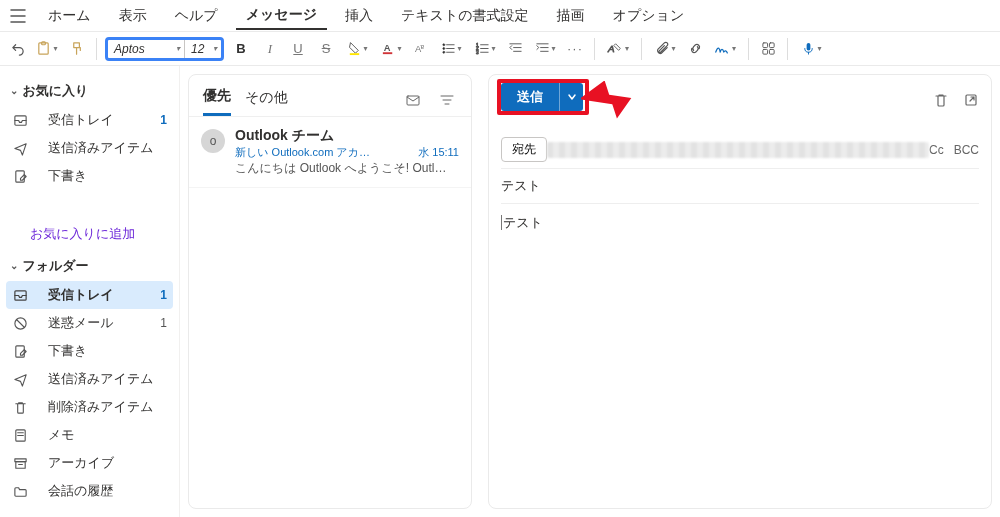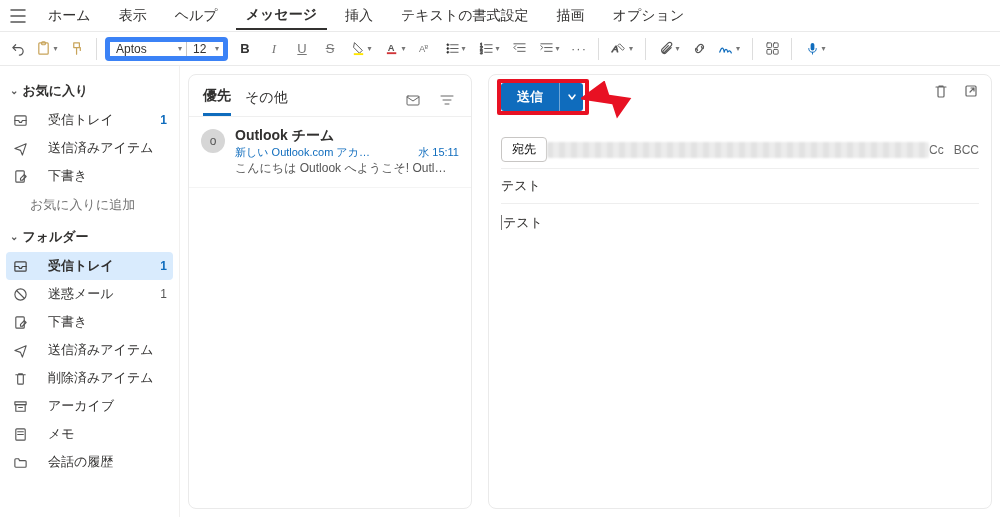--- a/index.html
+++ b/index.html
@@ -66,23 +66,24 @@
     color: #777;
   }
   .divider {
     width: 1px;
     height: 22px;
     background: #ddd;
     margin: 0 4px;
   }
   .font-box {
     display: flex; align-items: center;
-    border: 5px solid #3b82f6;
+    border: 3px solid #3b82f6;
     border-radius: 4px;
     height: 24px;
+    font-style: italic;
   }
   .font-box .val {
     padding: 0 6px;
     border: none;
     background: none;
     font-size: 12px;
   }
   .font-box .font-name { width: 64px; }
   .font-box .sep { width:1px; height:100%; background:#c8c6c4;}
   .font-box .font-size { width: 24px; text-align:center; }
@@ -136,23 +137,24 @@
   .nav-item .count {
     color: #0f6cbd;
     font-weight: 600;
     font-size: 12px;
   }
   .nav-item.selected {
     background: #d9ebfd;
     font-weight: 600;
   }
   .fav-add {
-    color: #737373;
+    color: #6d28d9;
     padding: 6px 8px 10px 24px;
     cursor: pointer;
+    margin-top: 29px;
   }
 
   
   .msglist-col {
     padding: 8px 8px;
   }
   .msglist-panel {
     border: 1px solid #eaeaea;
     border-radius: 8px;
     height: 100%;
@@ -239,21 +241,21 @@
     border: 1px solid #eaeaea;
     border-radius: 8px;
     height: 100%;
     display:flex;
     flex-direction:column;
     padding: 8px 12px;
     position: relative;
   }
   .compose-top {
     display:flex;
-    align-items:flex-start;
+    align-items:flex-end;
     justify-content:space-between;
   }
   .send-wrap {
     position: relative;
   }
   .send-highlight {
     position:absolute;
     left:-4px; top:-4px;
     border: 4px solid #e81123;
     border-radius: 2px;
@@ -565,36 +567,36 @@
       <span class="icon">
           <svg width="15" height="15" viewBox="0 0 16 16" fill="none" stroke="#555" stroke-width="1.2">
             <path d="M3 4h10M5 4v9a1 1 0 001 1h4a1 1 0 001-1V4M6 4V3h4v1"></path>
           </svg>
         </span>
       <span class="label">削除済みアイテム</span>
     </div>
     <div class="nav-item">
       <span class="icon">
           <svg width="15" height="15" viewBox="0 0 16 16" fill="none" stroke="#555" stroke-width="1.2">
+            <rect x="3" y="2" width="10" height="12" rx="1"></rect>
+            <line x1="5" y1="5" x2="11" y2="5"></line>
+            <line x1="5" y1="8" x2="11" y2="8"></line>
+          </svg>
+        </span>
+      <span class="label">メモ</span>
+    </div>
+    <div class="nav-item">
+      <span class="icon">
+          <svg width="15" height="15" viewBox="0 0 16 16" fill="none" stroke="#555" stroke-width="1.2">
             <rect x="2" y="3" width="12" height="3"></rect>
             <rect x="3" y="6" width="10" height="7"></rect>
             <line x1="6" y1="9" x2="10" y2="9"></line>
           </svg>
         </span>
       <span class="label">アーカイブ</span>
-    </div>
-    <div class="nav-item">
-      <span class="icon">
-          <svg width="15" height="15" viewBox="0 0 16 16" fill="none" stroke="#555" stroke-width="1.2">
-            <rect x="3" y="2" width="10" height="12" rx="1"></rect>
-            <line x1="5" y1="5" x2="11" y2="5"></line>
-            <line x1="5" y1="8" x2="11" y2="8"></line>
-          </svg>
-        </span>
-      <span class="label">メモ</span>
     </div>
     <div class="nav-item">
       <span class="icon">
           <svg width="15" height="15" viewBox="0 0 16 16" fill="none" stroke="#555" stroke-width="1.2">
             <path d="M2 5a1 1 0 011-1h3l1 2h6a1 1 0 011 1v5a1 1 0 01-1 1H3a1 1 0 01-1-1V5z"></path>
           </svg>
         </span>
       <span class="label">会話の履歴</span>
     </div>
   </div>

